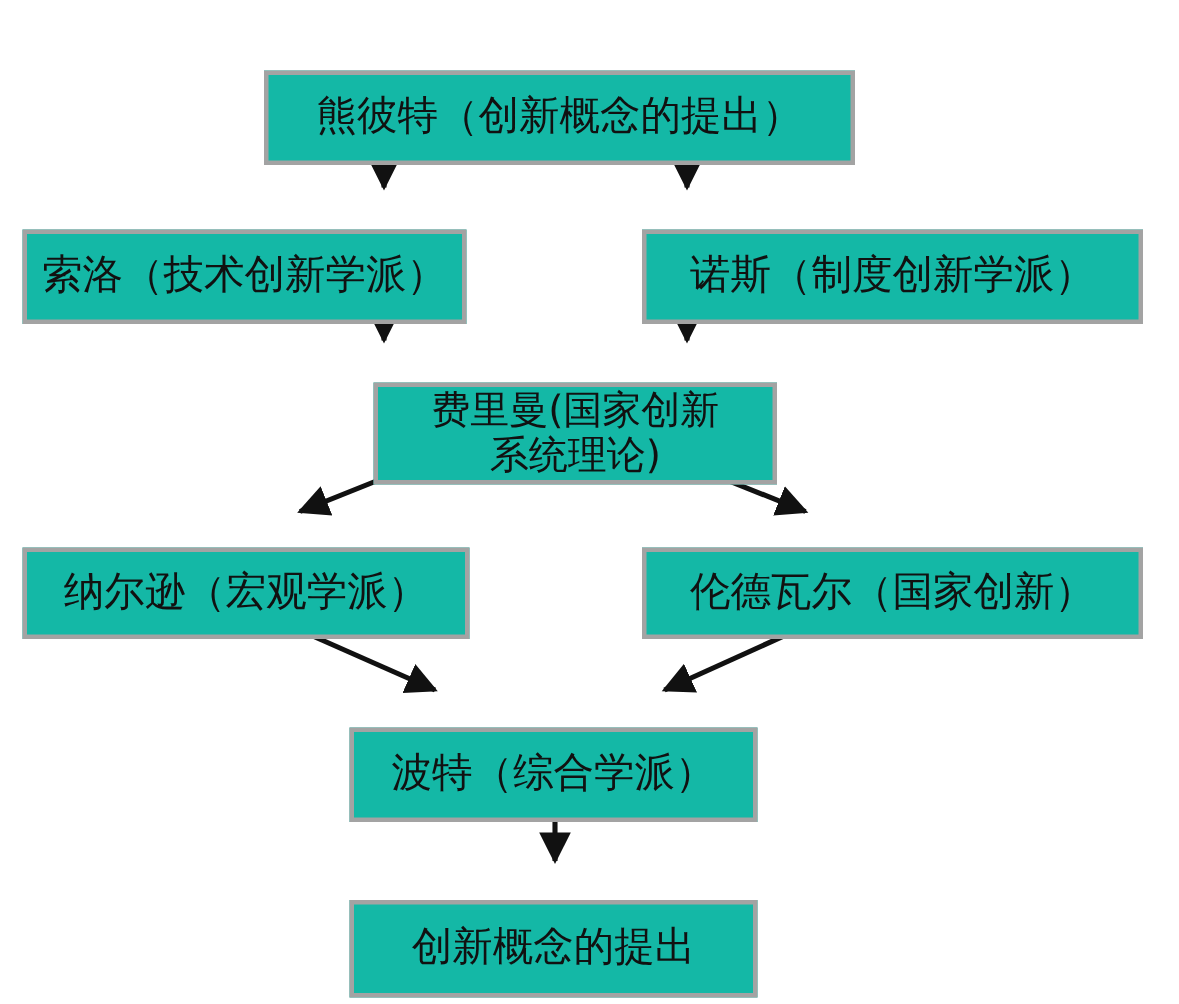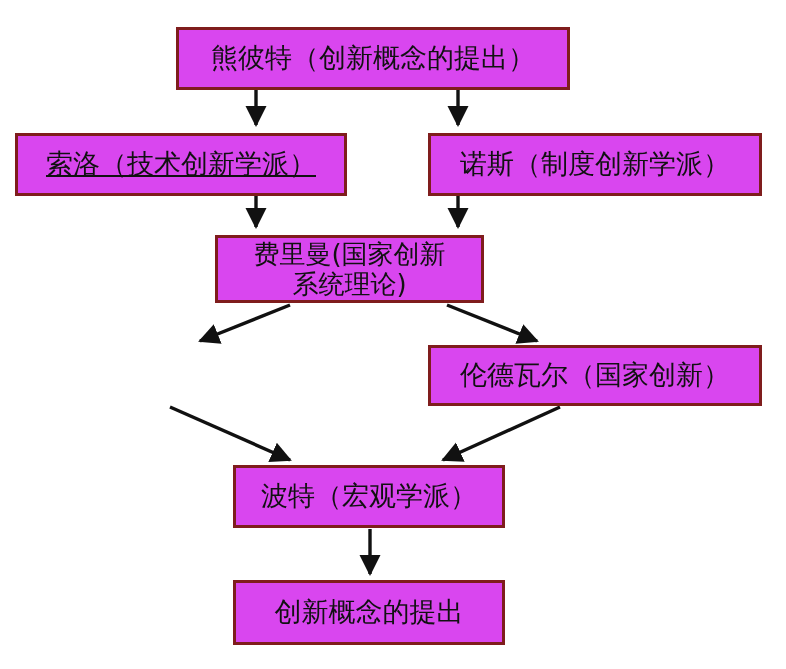--- a/index.html
+++ b/index.html
@@ -23,33 +23,34 @@
   #flow-svg {
     position: absolute;
     left: 0;
     top: 0;
     width: 786px;
     height: 669px;
   }
   .node-box {
     position: absolute;
     box-sizing: border-box;
-    border: 3px solid #7f1d1d;
-    background: #d946ef;
+    border: 3px solid #a3a3a3;
+    background: #14b8a6;
     display: flex;
     align-items: center;
     justify-content: center;
     text-align: center;
     color: #111111;
     font-family: "DejaVu Sans", "Liberation Sans", sans-serif;
     font-size: 27px;
     line-height: 1.12;
     letter-spacing: 0px;
     white-space: pre-line;
     z-index: 2;
+    margin-top: 20px;
   }
   .node-box.two-line {
     font-size: 26px;
     line-height: 1.16;
   }
 </style>
 </head>
 <body>
 
 <div id="diagram-root">
@@ -73,27 +74,28 @@
 
       <path d="M170,407 L290,460" marker-end="url(#arrowhead)"></path>
       <path d="M560,407 L443,460" marker-end="url(#arrowhead)"></path>
 
       <path d="M370,529 L370,574" marker-end="url(#arrowhead)"></path>
     </g>
   </svg>
 
   <div class="node-box" style="left:176px; top:27px; width:394px; height:63px;">熊彼特（创新概念的提出）</div>
 
-  <div class="node-box" style="left:15px; top:133px; width:332px; height:63px;text-decoration:underline;">索洛（技术创新学派）</div>
+  <div class="node-box" style="left:15px; top:133px; width:296px; height:63px;">索洛（技术创新学派）</div>
 
   <div class="node-box" style="left:428px; top:133px; width:334px; height:63px;">诺斯（制度创新学派）</div>
 
-  <div class="node-box two-line" style="left:215px; top:235px; width:269px; height:68px;">费里曼(国家创新
+  <div class="node-box two-line" style="left:249px; top:235px; width:269px; height:68px;">费里曼(国家创新
 系统理论)</div>
 
+  <div class="node-box" style="left:15px; top:345px; width:298px; height:61px;">纳尔逊（宏观学派）</div>
 
   <div class="node-box" style="left:428px; top:345px; width:334px; height:61px;">伦德瓦尔（国家创新）</div>
 
-  <div class="node-box" style="left:233px; top:465px; width:272px; height:63px;">波特（宏观学派）</div>
+  <div class="node-box" style="left:233px; top:465px; width:272px; height:63px;">波特（综合学派）</div>
 
   <div class="node-box" style="left:233px; top:580px; width:272px; height:65px;">创新概念的提出</div>
 
 </div>
 
 </body></html>

